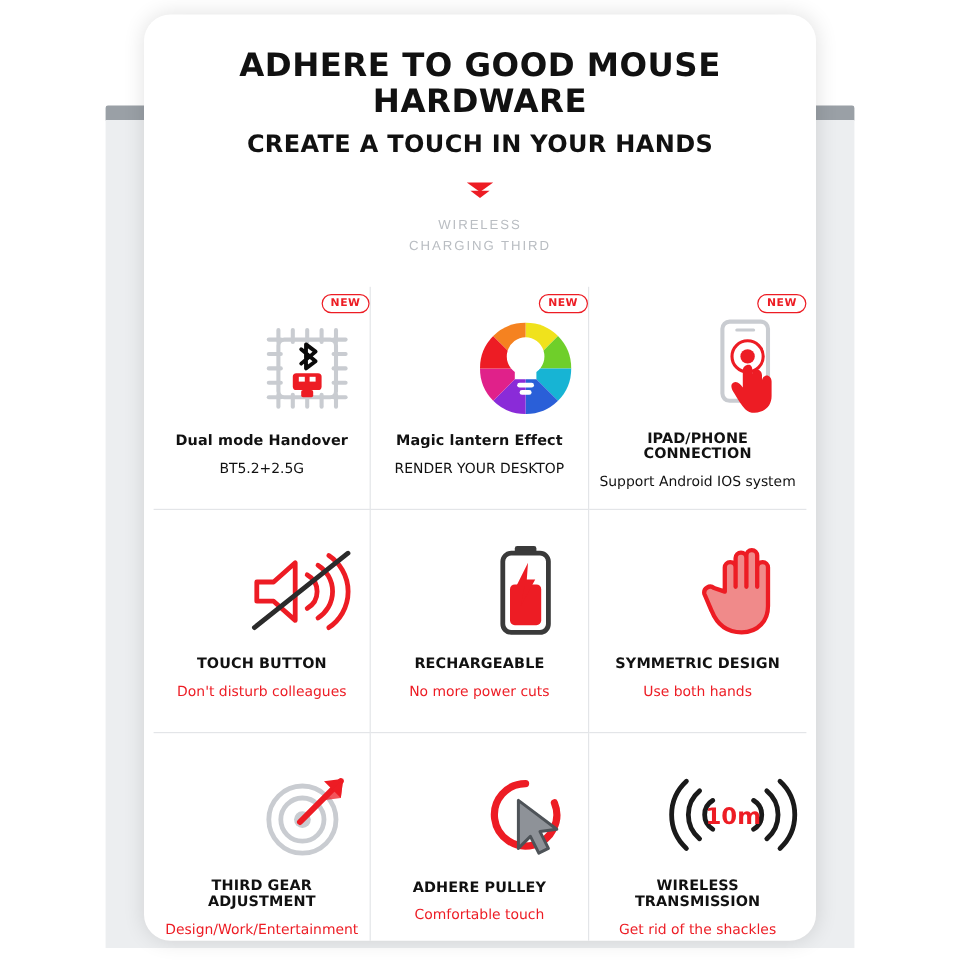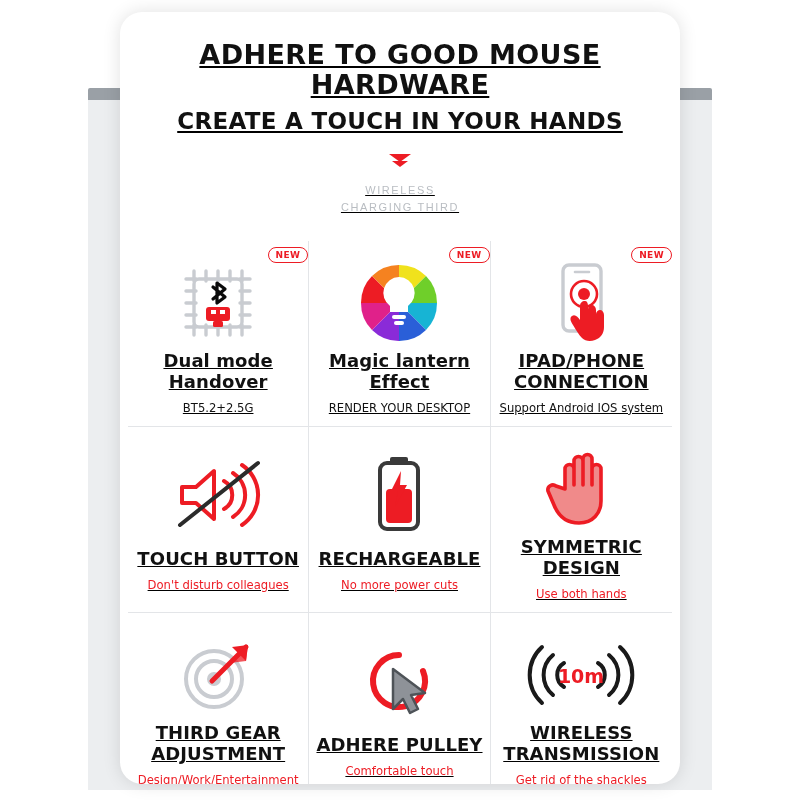--- a/index.html
+++ b/index.html
@@ -40,39 +40,38 @@
   .card {
     position: absolute;
     left: 120px;
     top: 12px;
     width: 560px;
     height: 772px;
     background: #ffffff;
     border-radius: 22px;
     box-shadow: 0 0 18px rgba(0,0,0,0.12);
     overflow: hidden;
-    text-decoration: underline;
   }
   .header {
     padding-top: 28px;
     text-align: center;
   }
   .title-main {
     font-family: "DejaVu Sans", sans-serif;
     font-weight: bold;
     font-size: 27px;
     letter-spacing: 0.4px;
     color: #111111;
     line-height: 1.12;
     margin: 0 12px;
   }
   .title-sub {
     font-family: "DejaVu Sans", sans-serif;
     font-weight: bold;
-    font-size: 23px;
+    font-size: 20px;
     letter-spacing: 0.3px;
     color: #111111;
     margin-top: 8px;
   }
   .chevrons {
     margin-top: 20px;
     display: flex;
     flex-direction: column;
     align-items: center;
     gap: 0px;
@@ -117,28 +116,28 @@
     align-items: center;
     justify-content: flex-start;
     height: 186px;
   }
   .cell.bb { border-bottom: 1px solid #e3e5e8; }
   .cell.br { border-right: 1px solid #e3e5e8; }
   .icon-wrap {
     height: 104px;
     display: flex;
     align-items: center;
-    justify-content: center;
+    justify-content: flex-end;
     position: relative;
     width: 100%;
   }
   .cell-title {
     font-family: "DejaVu Sans", sans-serif;
     font-weight: bold;
-    font-size: 18px;
+    font-size: 12px;
     color: #111111;
     text-align: center;
     letter-spacing: 0.1px;
     margin-top: 2px;
     line-height: 1.15;
   }
   .cell-sub {
     font-family: "DejaVu Sans", sans-serif;
     font-size: 11.6px;
     color: #ed1c24;

